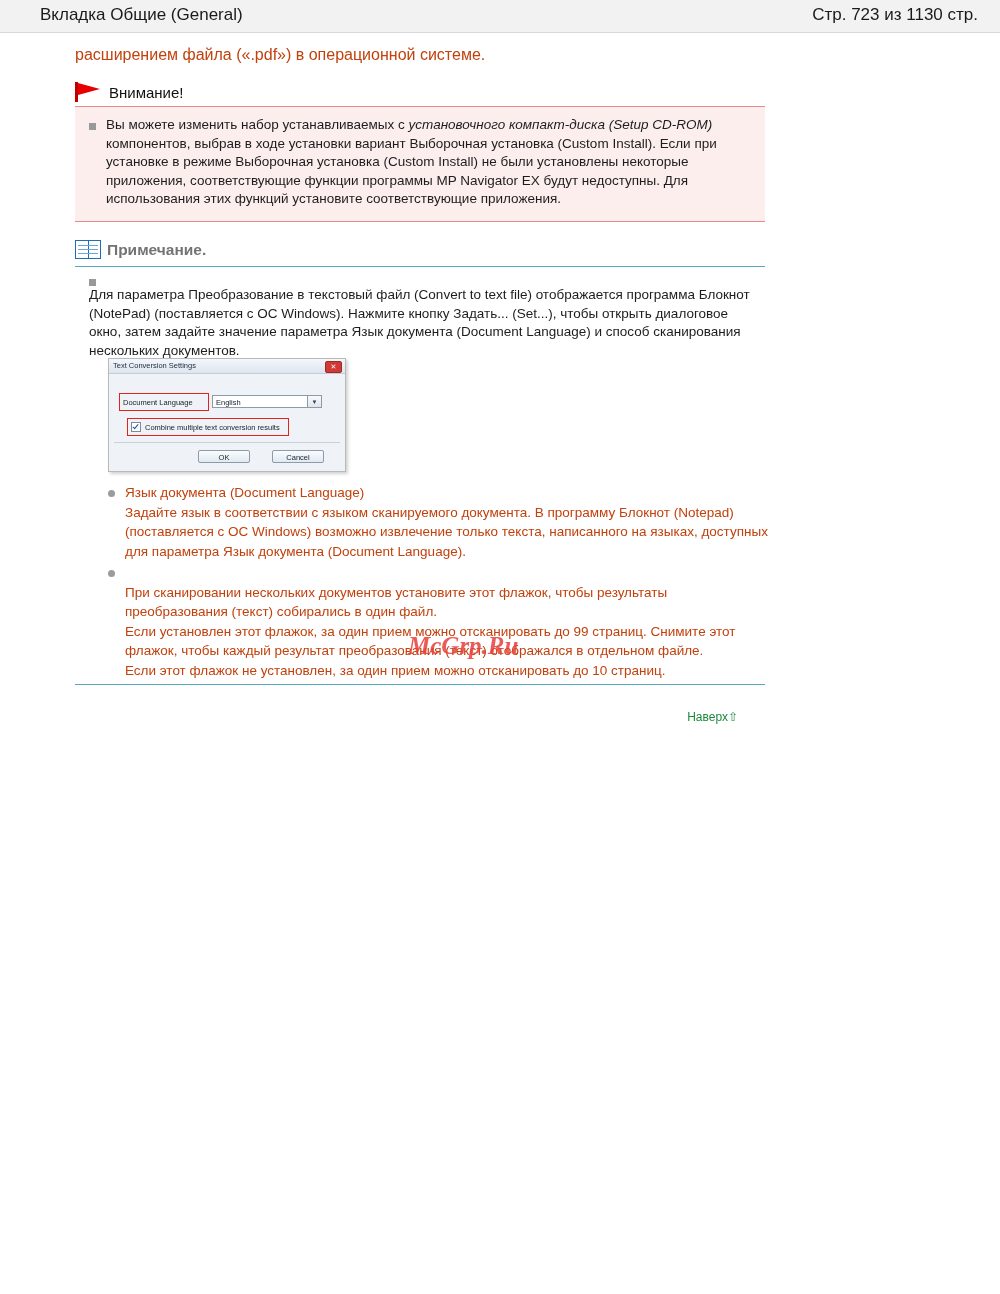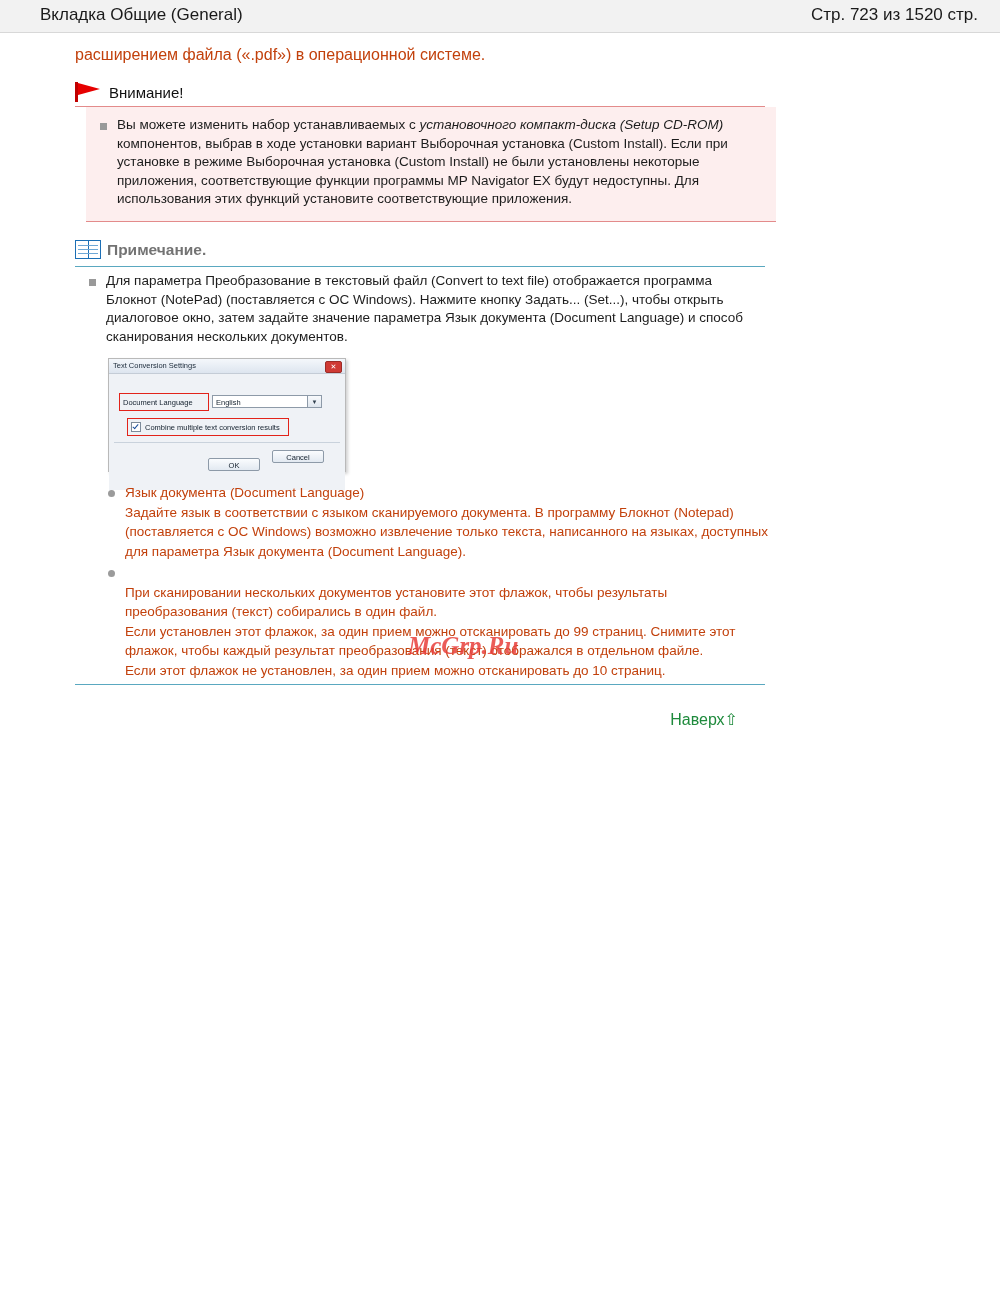--- a/index.html
+++ b/index.html
@@ -98,21 +98,21 @@
   .warn-rule {
     position: absolute;
     left: 75px;
     top: 74px;
     width: 690px;
     height: 1px;
     background: #e38b8b;
   }
   .warn-box {
     position: absolute;
-    left: 86px;
+    left: 75px;
     top: 75px;
     width: 690px;
     background: #fdeeee;
     border-bottom: 1px solid #e38b8b;
     padding: 9px 0 12px 0;
   }
   .bullet-row {
     display: flex;
     padding: 0 14px 0 14px;
   }
@@ -216,21 +216,21 @@
     background: #cf3a34;
     border: 1px solid #9b2b26;
     border-radius: 2px;
     color: #fff;
     font-size: 7px;
     line-height: 9px;
     text-align: center;
   }
   .dlg-body {
     position: relative;
-    height: 116px;
+    height: 96px;
     background: #eff2f6;
   }
   .hl-box {
     position: absolute;
     border: 1.5px solid #e2231a;
   }
   .dlg-label {
     position: absolute;
     left: 14px;
     top: 24px;
@@ -297,21 +297,21 @@
     height: 13px;
     background: linear-gradient(#fafcfe, #e2e9f1);
     border: 1px solid #8d9aa8;
     border-radius: 2px;
     font-size: 7.5px;
     color: #14212e;
     text-align: center;
     line-height: 13px;
     box-sizing: border-box;
   }
-  .dlg-ok { left: 99px; top: 76px; margin-top: 8px; }
+  .dlg-ok { left: 89px; top: 76px; }
   .dlg-cancel { left: 163px; top: 76px; }
   .dlg-sep {
     position: absolute;
     left: 5px;
     right: 5px;
     top: 68px;
     height: 1px;
     background: #c9d2dc;
   }
   
@@ -343,21 +343,21 @@
     left: 75px;
     top: 652px;
     width: 690px;
     height: 1px;
     background: #5aa8c0;
   }
   .top-link {
     position: absolute;
     right: 262px;
     top: 678px;
-    font-size: 16px;
+    font-size: 12px;
     color: #1e8a3c;
     text-decoration: none;
   }
   .watermark {
     position: absolute;
     left: 408px;
     top: 600px;
     font-size: 25px;
     font-style: italic;
     font-weight: bold;
@@ -367,21 +367,21 @@
     pointer-events: none;
   }
 </style>
 </head>
 <body>
 
 <div class="page">
 
   <div class="header">
     <div class="header-title">Вкладка Общие (General)</div>
-    <div class="header-page">Стр. 723 из 1520 стр.</div>
+    <div class="header-page">Стр. 723 из 1130 стр.</div>
   </div>
 
   <div class="content">
 
     <div class="intro-line">расширением файла («.pdf») в операционной системе.</div>
 
     <div class="warn-head">
       <span class="flag-icon">
         <span class="pole"></span>
           <span class="cloth"></span>
@@ -395,21 +395,21 @@
         <span class="bullet-text"><span>Вы можете изменить набор устанавливаемых с </span><span class="it">установочного компакт-диска (Setup CD-ROM)</span><span> компонентов, выбрав в ходе установки вариант Выборочная установка (Custom Install). Если при установке в режиме Выборочная установка (Custom Install) не были установлены некоторые приложения, соответствующие функции программы MP Navigator EX будут недоступны. Для использования этих функций установите соответствующие приложения.</span></span>
       </div>
     </div>
 
     <div class="note-head">
       <span class="book-icon"></span>
       <span class="note-title">Примечание.</span>
     </div>
     <div class="note-rule"></div>
     <div class="note-body">
-      <div class="bullet-row" style="padding-left:14px;">
+      <div class="bullet-row" style="padding-left:14px;flex-direction:column;">
         <span class="sq-bullet"></span>
         <span class="bullet-text">Для параметра Преобразование в текстовый файл (Convert to text file) отображается программа Блокнот (NotePad) (поставляется с ОС Windows). Нажмите кнопку Задать... (Set...), чтобы открыть диалоговое окно, затем задайте значение параметра Язык документа (Document Language) и способ сканирования нескольких документов.</span>
       </div>
     </div>
 
     <div class="dialog-wrap">
       <div class="dlg-title">
         <span>Text Conversion Settings</span>
         <span class="dlg-close">✕</span>
       </div>

